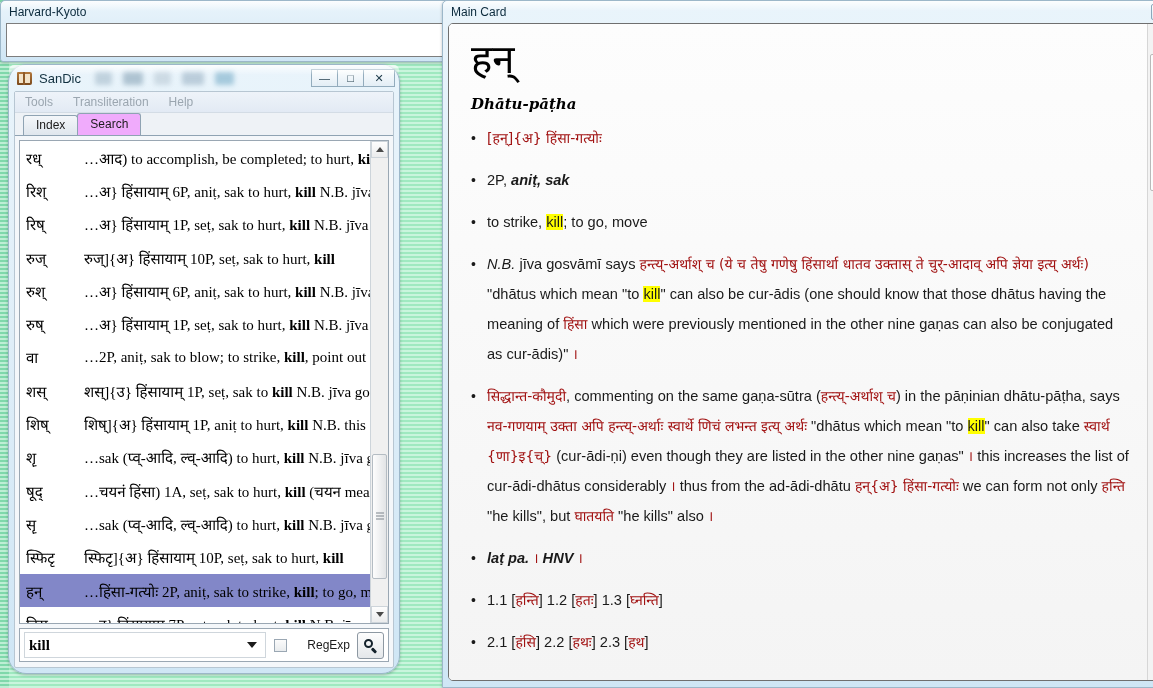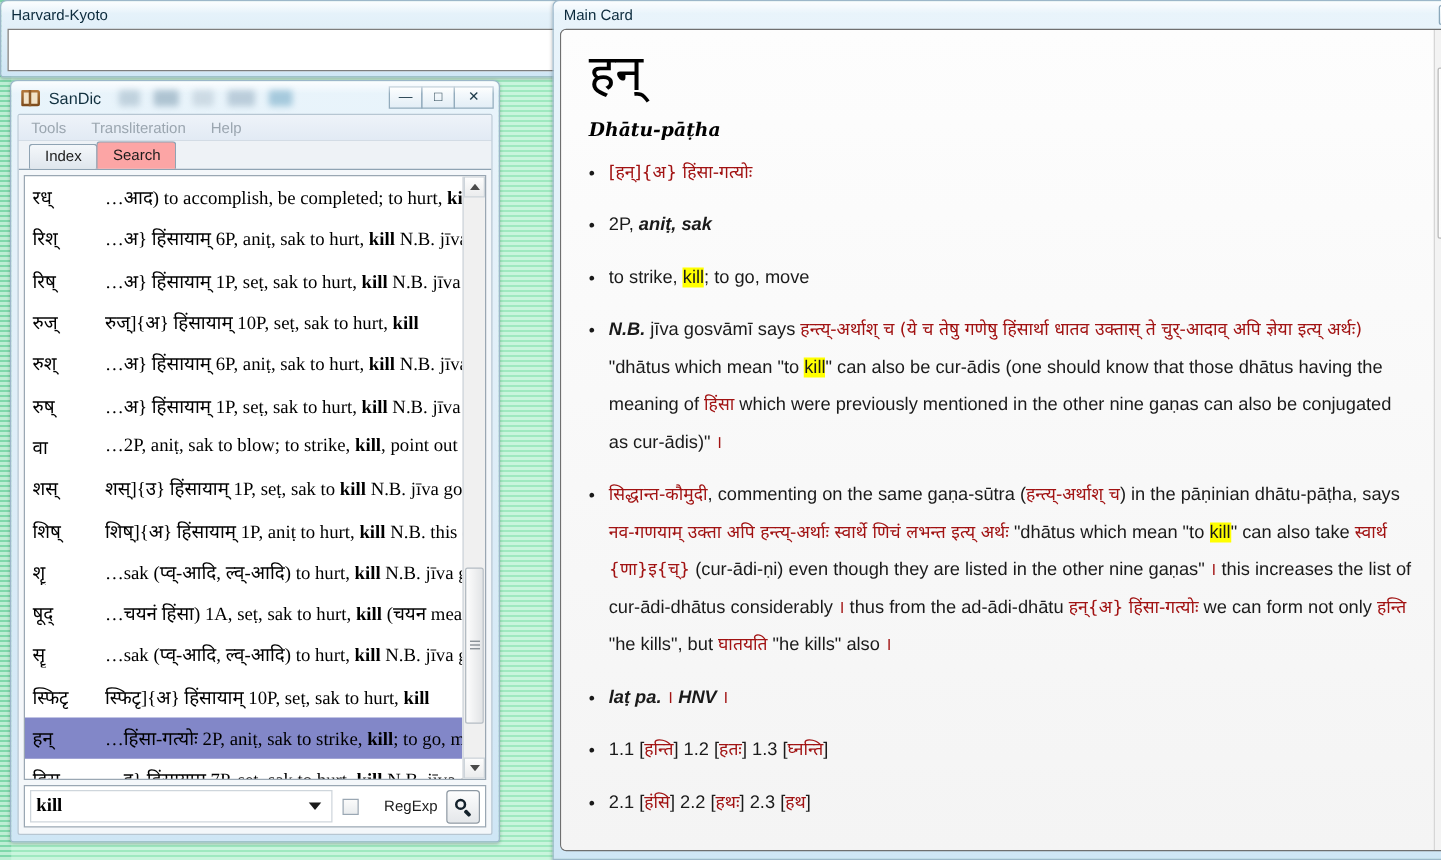--- a/index.html
+++ b/index.html
@@ -43,21 +43,21 @@
   
   #hk{left:0;top:0;width:492px;height:62px;}
   #hk .hk-body{position:absolute;left:5px;top:22px;right:5px;bottom:4px;}
   #hk-input{
     width:100%;height:100%;box-sizing:border-box;
     border:1px solid #7d7d7d;background:#fff;outline:none;
     font-family:"Liberation Serif", serif;font-size:14px;padding:2px 5px;
   }
 
   
-  #sandic{left:8px;top:64px;width:392px;height:610px;}
+  #sandic{left:8px;top:64px;width:392px;height:610px;border-radius:18px;}
   #sandic .sd-title{
     height:26px;display:flex;align-items:center;padding:0 4px 0 8px;
     font-size:13px;color:#11303f;
   }
   .book-icon{
     width:15px;height:13px;margin-right:7px;position:relative;flex:0 0 auto;
   }
   .book-icon .b1{position:absolute;left:0;top:0;width:15px;height:13px;
     background:linear-gradient(180deg,#b3783c,#7b4a1c);border-radius:1px 2px 2px 1px;}
   .book-icon .b2{position:absolute;left:2px;top:2px;width:11px;height:9px;
@@ -92,21 +92,21 @@
   .tabstrip{
     height:22px;display:flex;align-items:flex-end;padding-left:8px;
     background:#eef2f6;border-bottom:1px solid #8fa3b3;
   }
   .tab{
     box-sizing:border-box;height:20px;padding:0 12px;font-size:12px;color:#1b1b1b;
     line-height:19px;border:1px solid #8fa3b3;border-bottom:none;
     border-radius:3px 3px 0 0;background:linear-gradient(180deg,#f4f7fa,#dfe6ed);
     margin-right:-1px;cursor:pointer;
   }
-  .tab.active{background:#fca5a5;height:22px;line-height:21px;position:relative;z-index:2;}
+  .tab.active{background:#f0abfc;height:22px;line-height:21px;position:relative;z-index:2;}
 
   .listwrap{
     flex:1;margin:4px;border:1px solid #9aa7b3;background:#fff;
     position:relative;overflow:hidden;display:flex;
   }
   .listrows{flex:1;overflow:hidden;}
   .row{
     height:33.3px;display:flex;align-items:center;
     font-family:"Liberation Serif", serif;font-size:15px;color:#000;
     white-space:nowrap;padding-left:6px;box-sizing:border-box;
@@ -191,21 +191,21 @@
   ul.card>li{
     position:relative;padding-left:20px;margin-bottom:12px;
     font-family:"Liberation Sans", sans-serif;font-size:14.6px;line-height:30px;color:#1a1a1a;
   }
   ul.card>li:before{
     content:"•";position:absolute;left:4px;top:0;color:#1a1a1a;font-size:14px;
   }
   .dev{font-family:"DejaVu Sans", sans-serif;color:#a11212;font-size:14px;}
   .hl{background:#ffff00;}
   .bi{font-weight:bold;font-style:italic;}
-  .dnd{font-weight:bold;font-style:italic;}
+  .dnd{font-weight:normal;font-style:italic;}
 
   #mc-scroll{
     width:19px;flex:0 0 19px;background:#f3f3f3;border-left:1px solid #d6d6d6;position:relative;
   }
   #mc-scroll .arrow{
     position:absolute;left:0;width:19px;height:18px;box-sizing:border-box;
     display:flex;align-items:center;justify-content:center;cursor:pointer;
   }
   #mc-scroll .arrow.up{top:0;}
   #mc-scroll .arrow.down{bottom:0;}

